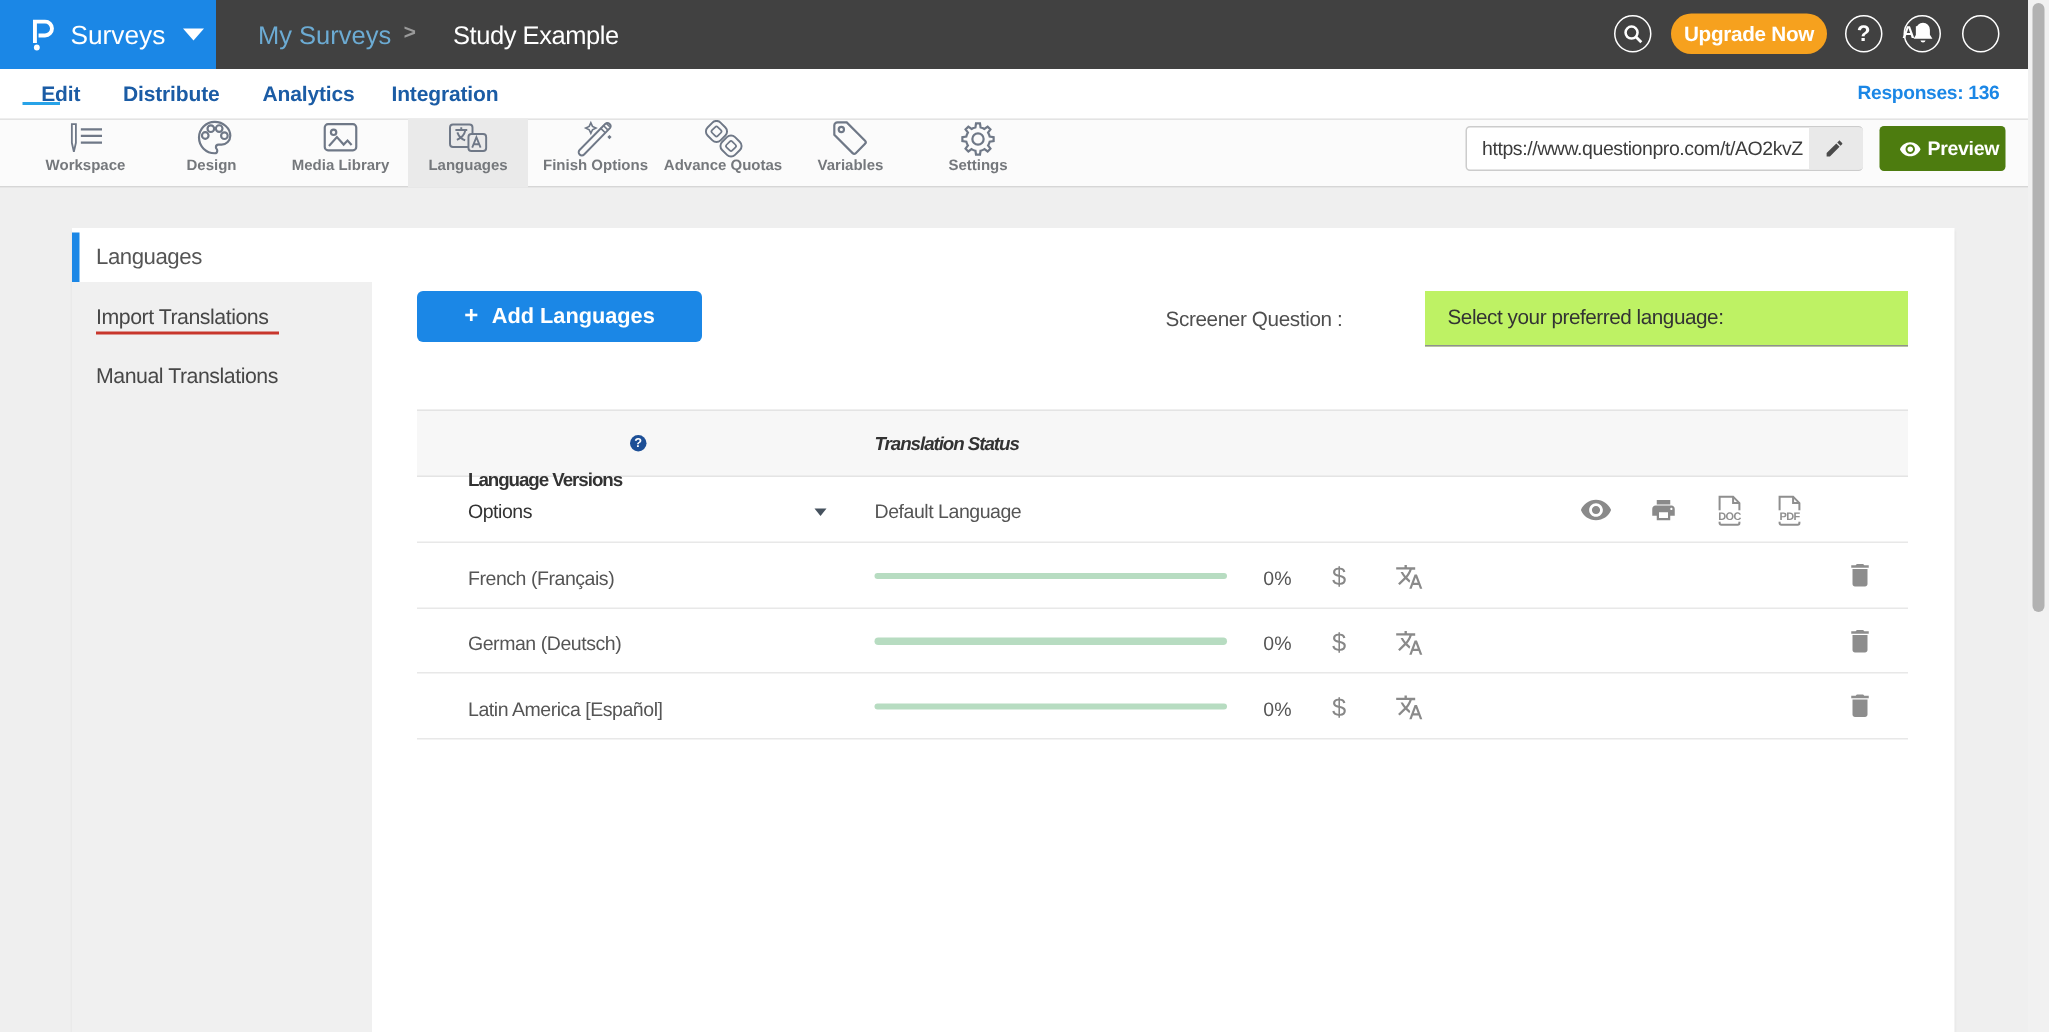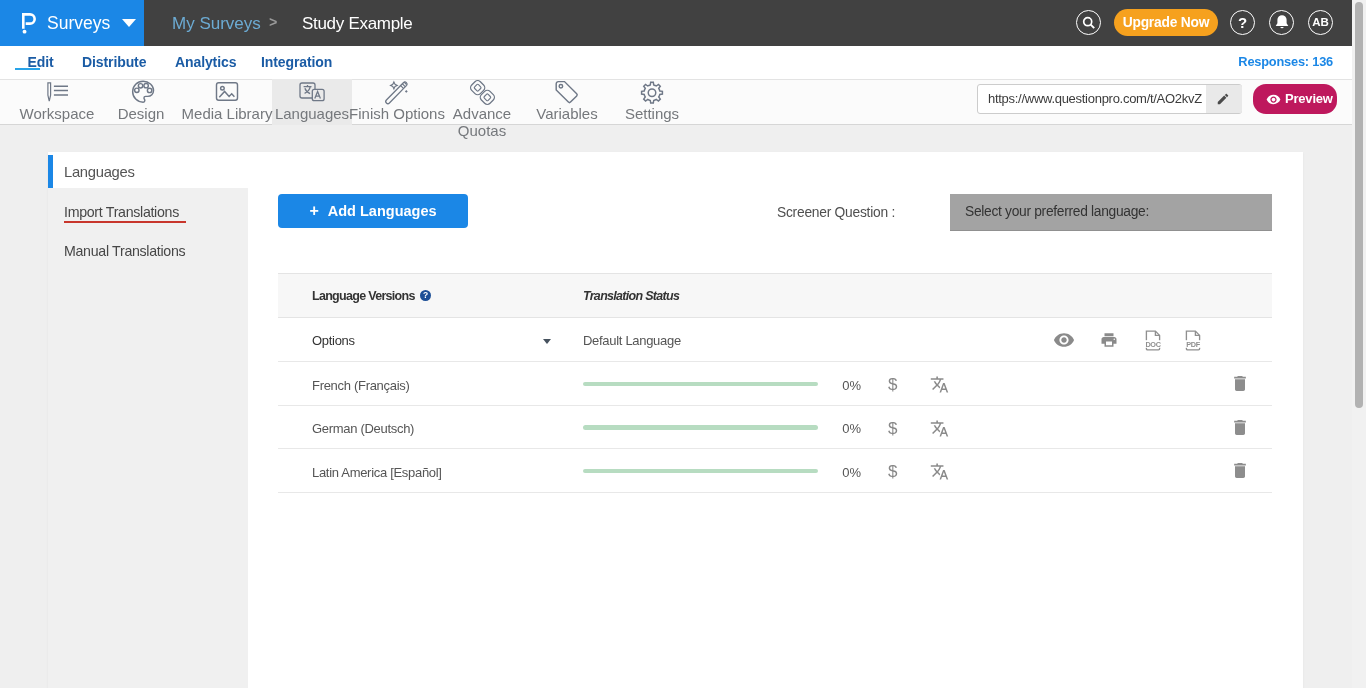--- a/index.html
+++ b/index.html
@@ -15,35 +15,35 @@
 .circ { top:9.5px; width:25px; height:25px; border:1.5px solid #fff; border-radius:50%; }
 #upg { left:1114px; top:9px; width:104px; height:27px; background:#f6a11e; border-radius:13.5px; color:#fff; font-weight:bold; font-size:13.8px; letter-spacing:-0.2px; text-align:center; line-height:27px; }
 
 #tabrow { left:0; top:46px; width:1366px; height:33px; background:#fff; }
 .tab { top:46px; height:33px; line-height:32px; font-size:14px; font-weight:bold; color:#1b5ca5; letter-spacing:-0.1px;margin-left:12px; }
 #editline { left:15px; top:67.5px; width:25px; height:2.5px; background:#28a3e8; }
 #resp { right:33px; top:46px; height:33px; line-height:31px; font-size:12.8px; font-weight:bold; letter-spacing:-0.2px; color:#1b87e6; }
 
 #toolbar { left:0; top:79px; width:1366px; height:46px; background:#fbfbfb; border-top:1px solid #e3e3e3; border-bottom:1px solid #d6d6d6; }
 #langactive { left:272px; top:79px; width:80px; height:46px; background:#eaeaea; }
-.tlabel { top:105px; font-size:15px; color:#75787c; text-align:center; width:110px; }
+.tlabel { top:105px; font-size:10px; color:#75787c; text-align:center; width:110px;font-weight:bold; }
 #urlbox { left:977px; top:84px; width:265px; height:30px; background:#fff; border:1px solid #ccc; border-radius:3px; }
 #urltext { left:988px; top:84px; height:30px; line-height:30px; font-size:13px; letter-spacing:-0.28px; color:#3c3c3c; }
 #pencilbox { left:1205.5px; top:85px; width:36px; height:28px; background:#e9e9e9; border-radius:0 2px 2px 0; }
-#previewbtn { left:1253px; top:84px; width:84px; height:30px; background:#be185d; border-radius:13px; color:#fff; font-weight:bold; font-size:13px; letter-spacing:-0.2px; line-height:30px; padding-left:32px; }
+#previewbtn { left:1253px; top:84px; width:84px; height:30px; background:#4d7c0f; border-radius:3px; color:#fff; font-weight:bold; font-size:13px; letter-spacing:-0.2px; line-height:30px; padding-left:32px; }
 
 #card { left:48px; top:152px; width:1255px; height:536px; background:#fff; box-shadow:0 1px 2px rgba(0,0,0,0.06); }
 #accent { left:48px; top:155px; width:4.5px; height:33px; background:#1b87e6; }
 #sidebar { left:48px; top:188px; width:200px; height:500px; background:#f0f0f0; }
 #hdrLang { left:64px; top:163.5px; font-size:14.8px; letter-spacing:-0.3px; color:#555; }
 .snav { left:64px; font-size:14.2px; letter-spacing:-0.3px; color:#474747; }
 #redline { left:64px; top:220.5px; width:122px; height:2.5px; background:#c8362c; }
 #addbtn { left:278px; top:193.5px; width:190px; height:34.5px; background:#1b87e6; border-radius:4px; color:#fff; text-align:center; line-height:34.5px; font-size:14.5px; font-weight:bold; }
 #screener { left:740px; top:205px; width:192px; text-align:center; font-size:13.8px; letter-spacing:-0.25px; color:#4f4f4f; }
-#selbox { left:950px; top:194px; width:322px; height:36.5px; background:#a3a3a3; border-bottom:1px solid #909090; font-size:13.8px; letter-spacing:-0.3px; color:#333; line-height:36px; padding-left:15px; }
+#selbox { left:950px; top:194px; width:322px; height:36.5px; background:#bef264; border-bottom:1px solid #909090; font-size:13.8px; letter-spacing:-0.3px; color:#333; line-height:36px; padding-left:15px; }
 
 #thead { left:278px; top:273px; width:994px; height:45px; background:#f7f7f7; border-top:1px solid #e4e4e4; border-bottom:1px solid #e4e4e4; }
 .th { font-weight:bold; font-size:12.5px; color:#333; top:288.5px; letter-spacing:-0.7px; }
 .row { left:278px; width:994px; border-bottom:1px solid #e8e8e8; }
 .cell1 { left:312px; font-size:13px; letter-spacing:-0.3px; color:#555; }
 .prog { left:583px; width:235px; height:4.5px; border-radius:2.5px; background:#b7dcc1; }
 .pct { left:836px; width:25px; text-align:right; font-size:13px; color:#555; }
 .dollar { left:888px; font-size:17px; color:#878787; }
 svg { display:block; }
 </style>
@@ -68,21 +68,21 @@
   </svg>
 <div class="abs" id="upg">Upgrade Now</div>
 <div class="abs circ" style="left:1230px;"></div>
 <div class="abs" style="left:1230px;top:9.5px;width:25px;height:25px;text-align:center;line-height:25px;color:#fff;font-weight:bold;font-size:15px;">?</div>
 <div class="abs circ" style="left:1269px;"></div>
 <svg class="abs" style="left:1274px;top:14px;" width="16" height="17" viewBox="0 0 16 17">
   <path d="M8 1.2 a4.6 4.6 0 0 1 4.6 4.6 v3.4 l1.7 2.7 H1.7 L3.4 9.2 V5.8 A4.6 4.6 0 0 1 8 1.2 Z" fill="#fff"></path>
   <path d="M6.3 13 a1.75 1.75 0 0 0 3.4 0 Z" fill="#fff"></path>
 </svg>
 <div class="abs circ" style="left:1308px;"></div>
-<div class="abs" style="left:1308px;top:9.5px;width:25px;height:25px;text-align:center;line-height:25px;color:#fff;font-weight:bold;font-size:11.5px;">AB</div>
+<div class="abs" style="left:1264px;top:9.5px;width:25px;height:25px;text-align:center;line-height:25px;color:#fff;font-weight:bold;font-size:11.5px;">AB</div>
 
 <div class="abs" id="tabrow"></div>
 <div class="abs tab" style="left:15.5px;">Edit</div>
 <div class="abs" id="editline"></div>
 <div class="abs tab" style="left:70px;">Distribute</div>
 <div class="abs tab" style="left:163px;">Analytics</div>
 <div class="abs tab" style="left:249px;">Integration</div>
 <div class="abs" id="resp">Responses: 136</div>
 
 <div class="abs" id="toolbar"></div>
@@ -162,21 +162,21 @@
 <div class="abs" id="hdrLang">Languages</div>
 <div class="abs" id="sidebar"></div>
 <div class="abs snav" style="top:203.5px;">Import Translations</div>
 <div class="abs" id="redline"></div>
 <div class="abs snav" style="top:242.5px;">Manual Translations</div>
 <div class="abs" id="addbtn"><span style="font-size:16px;font-weight:bold;margin-right:9px;">+</span>Add Languages</div>
 <div class="abs" id="screener">Screener Question :</div>
 <div class="abs" id="selbox">Select your preferred language:</div>
 
 <div class="abs" id="thead"></div>
-<div class="abs th" style="left:312px;">Language Versions</div>
+<div class="abs th" style="left:312px;margin-top:24px;">Language Versions</div>
 <div class="abs" style="left:420px;top:289.5px;width:11px;height:11px;background:#1d4f96;border-radius:50%;color:#fff;font-size:8.5px;font-weight:bold;text-align:center;line-height:11px;">?</div>
 <div class="abs th" style="left:583px;font-style:italic;">Translation Status</div>
 <div class="abs row" style="top:318px;height:44px;"></div>
 <div class="abs cell1" style="top:333px;color:#333;">Options</div>
 <div class="abs" style="left:542.5px;top:338.8px;width:0;height:0;border-left:4.3px solid transparent;border-right:4.3px solid transparent;border-top:5px solid #46525e;"></div>
 <div class="abs cell1" style="left:583px;top:332.5px;">Default Language</div>
 
 <svg class="abs" style="left:1053px;top:332px;" width="22" height="16" viewBox="0 0 24 17.5" fill="#8a8a8a">
   <path d="M12 1.25C7 1.25 2.73 4.36 1 8.75c1.73 4.39 6 7.5 11 7.5s9.27-3.11 11-7.5c-1.73-4.39-6-7.5-11-7.5zM12 13.75c-2.76 0-5-2.24-5-5s2.24-5 5-5 5 2.24 5 5-2.24 5-5 5zm0-8c-1.66 0-3 1.34-3 3s1.34 3 3 3 3-1.34 3-3-1.34-3-3-3z"></path>
 </svg>

